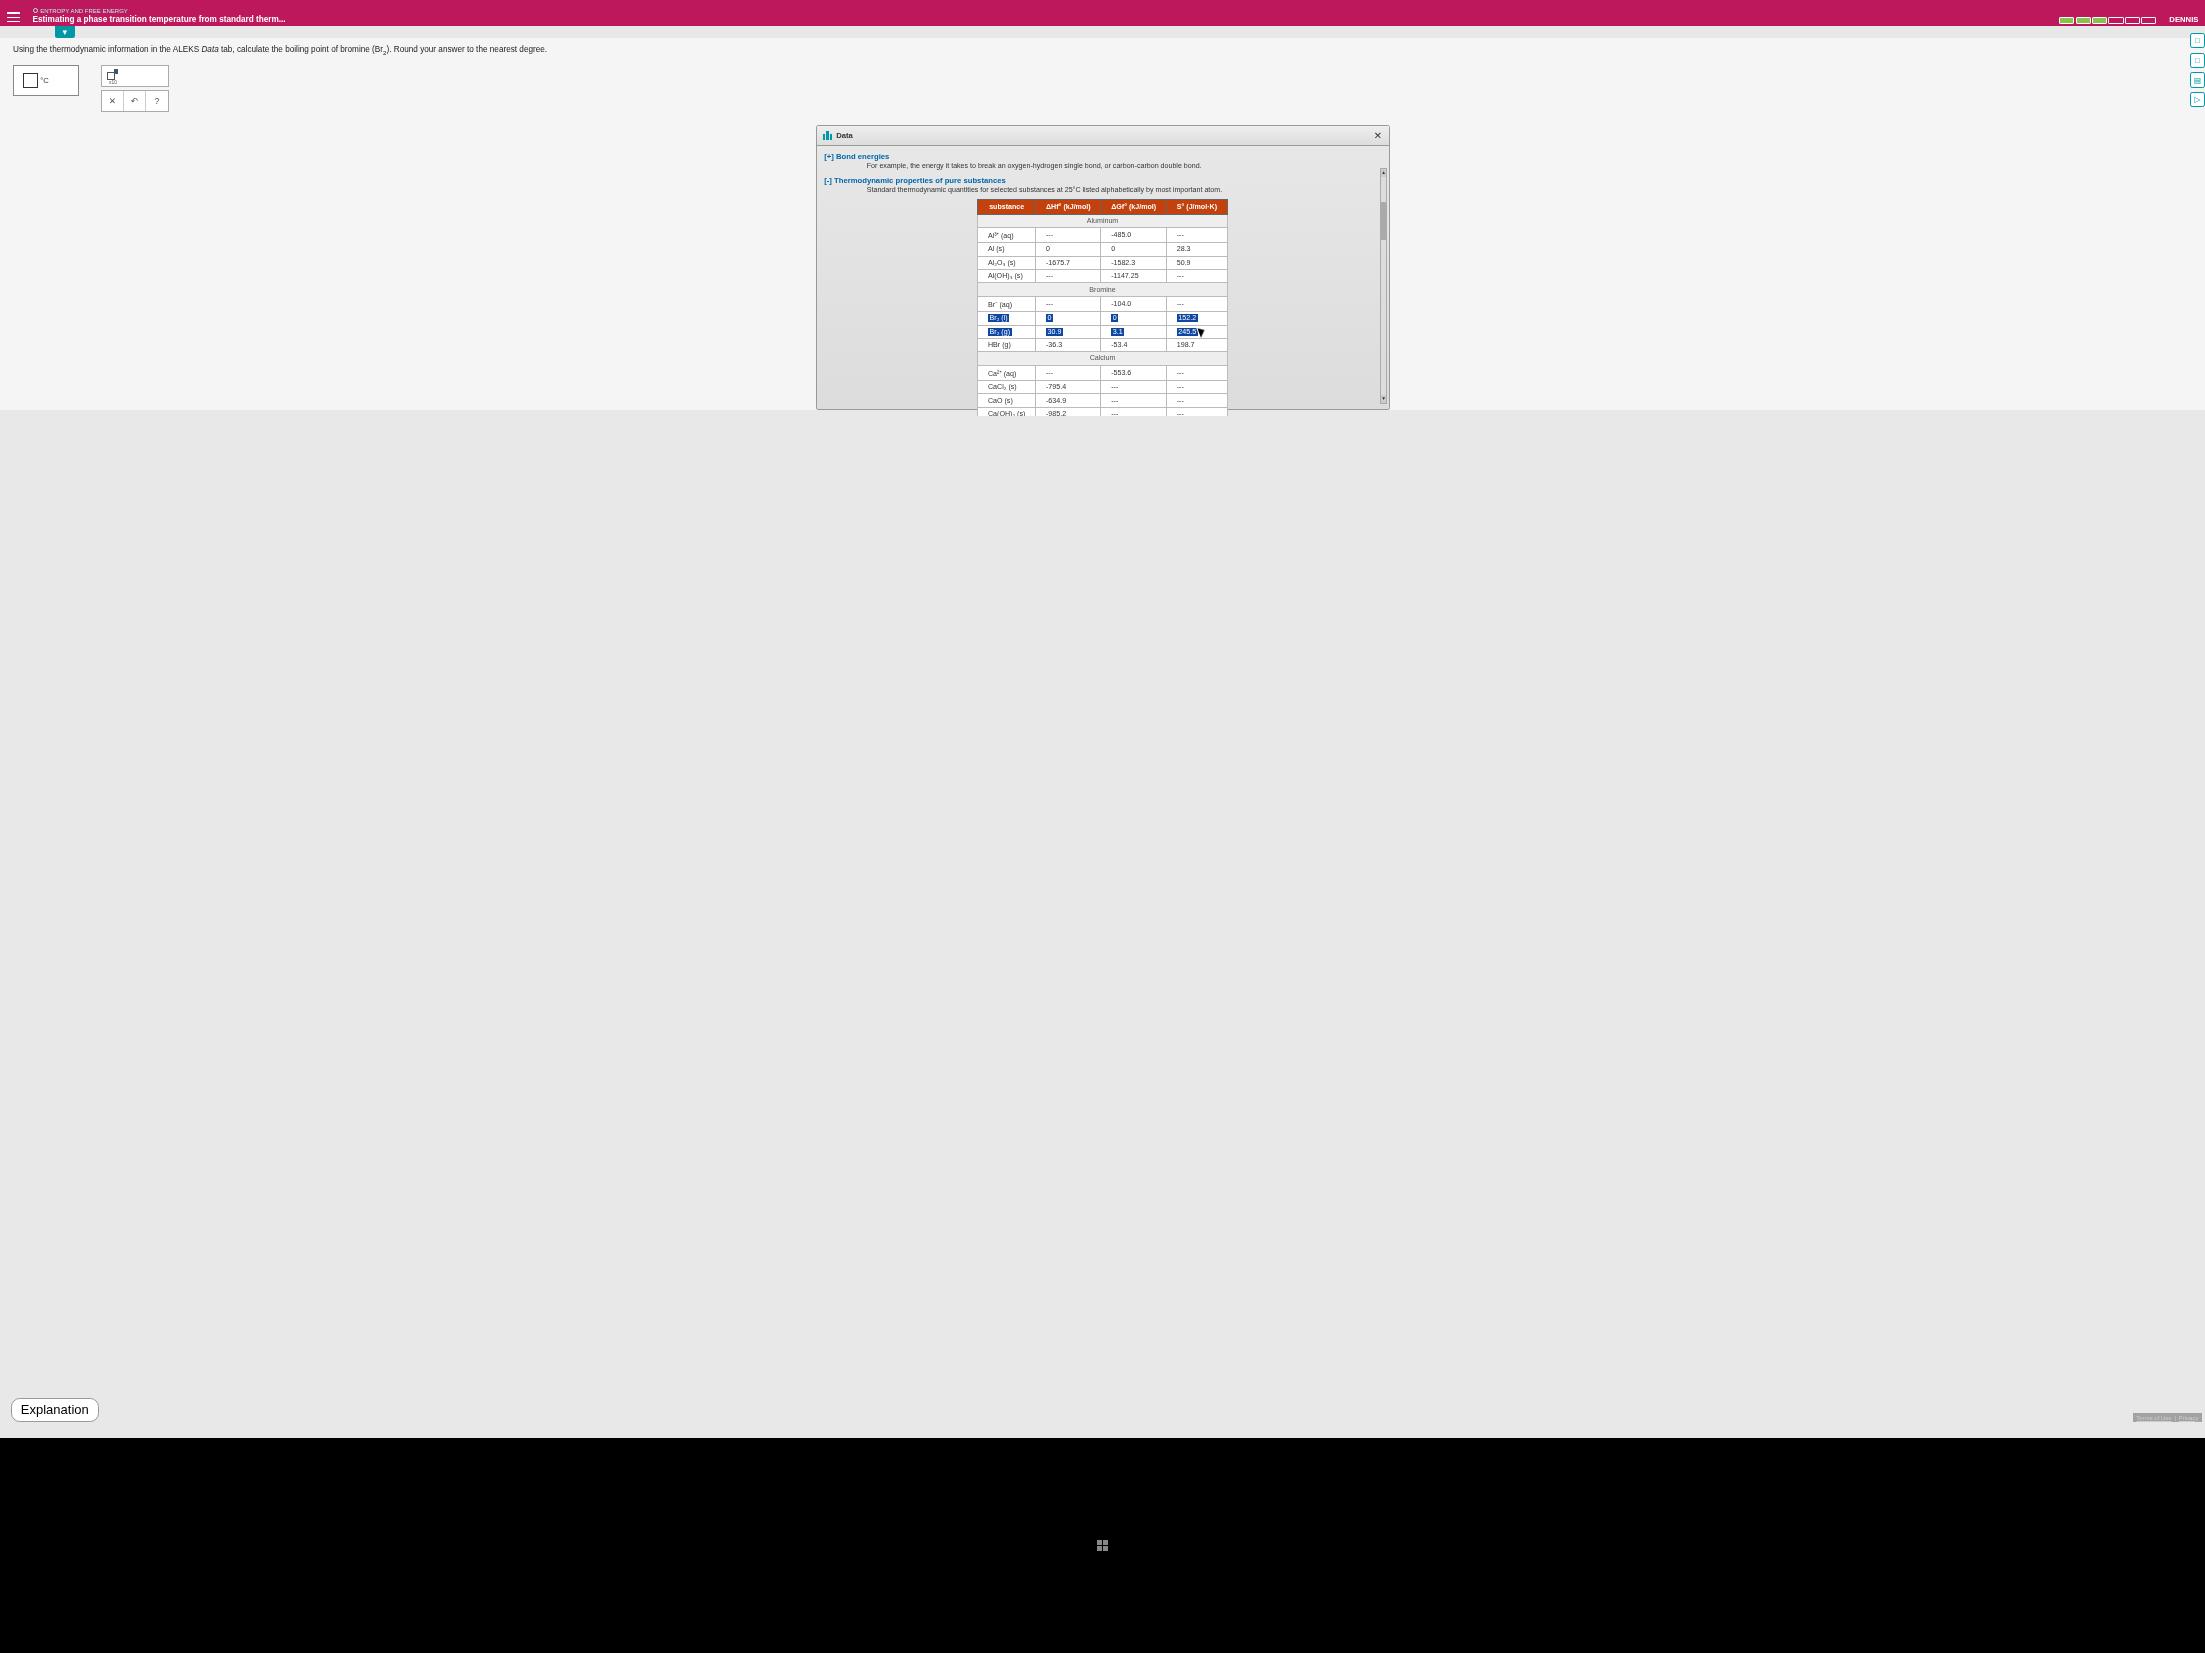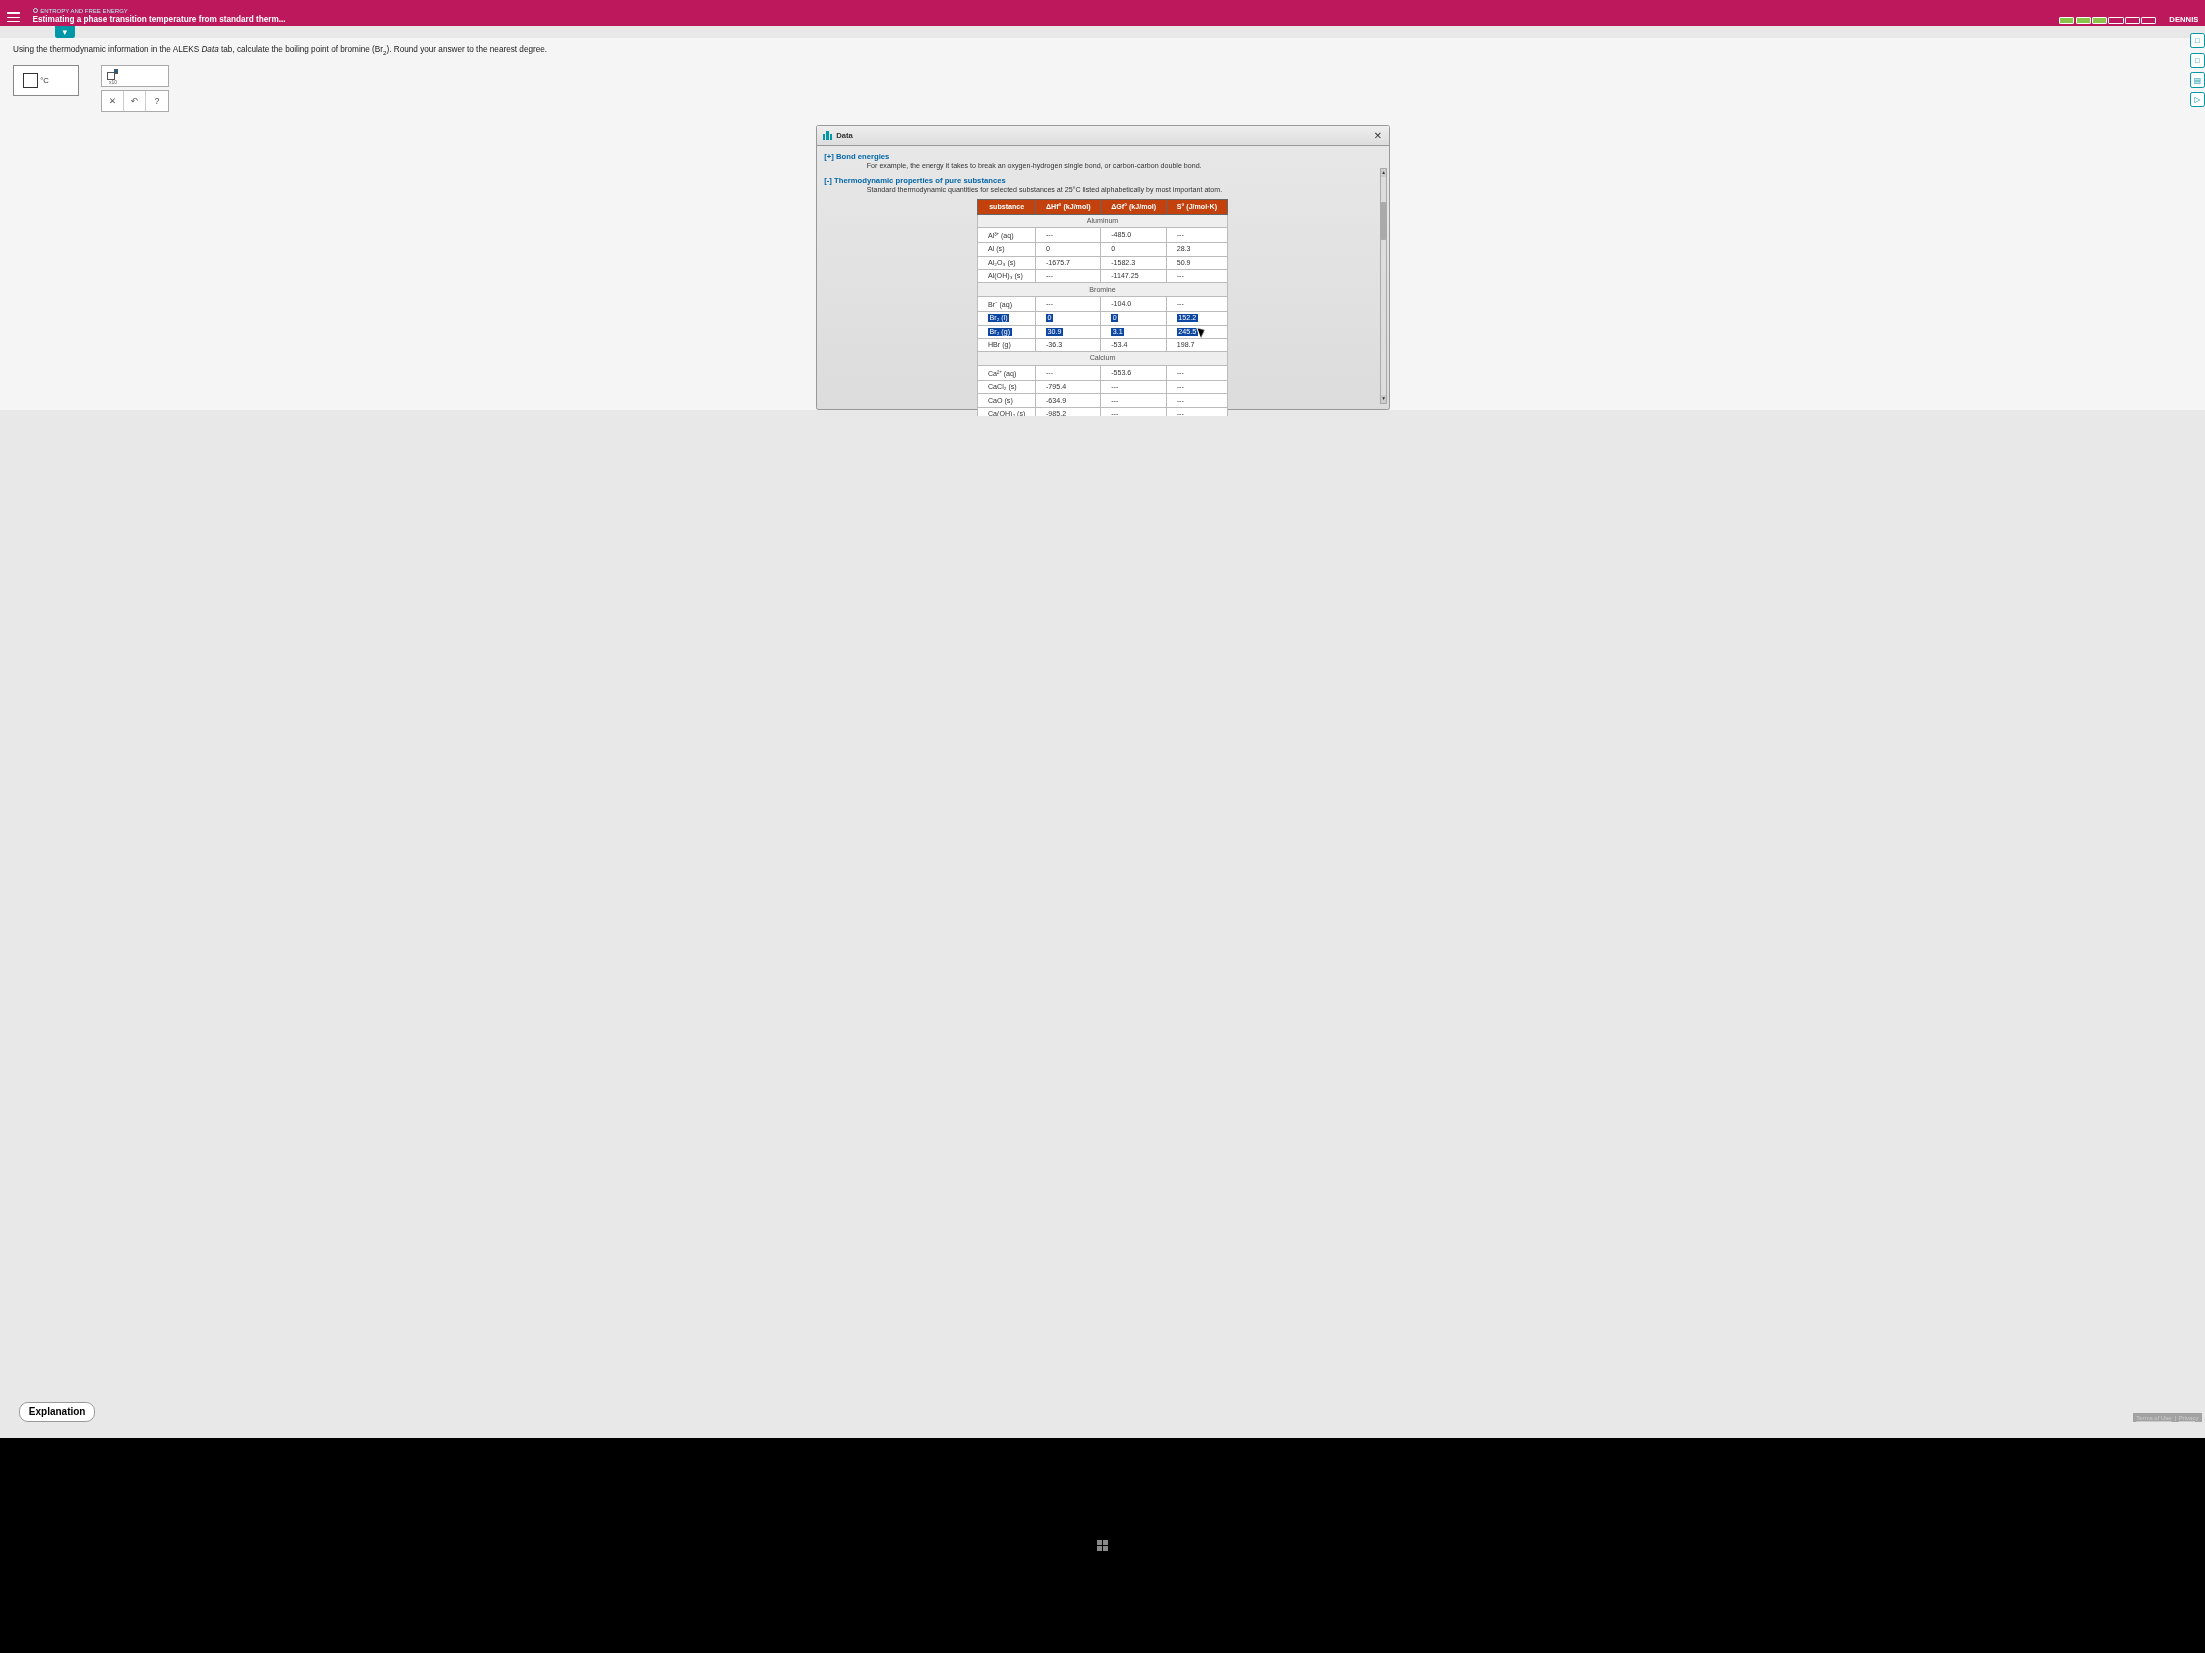--- a/index.html
+++ b/index.html
@@ -95,22 +95,22 @@
   }
   .hl { background:#0d47a1; color:#fff; padding:0 1.6px;}
   .scrollbar {
     position:absolute; right:1.1px; top:22px; bottom:5.5px; width:7.7px;
     background:#ddd; border:0.5px solid #aaa;
   }
   .scroll-thumb { position:absolute; left:0.5px; right:0.5px; top:33px; height:38px; background:#aaa; border-radius:1.1px;}
   .scroll-up, .scroll-down { position:absolute; left:0; right:0; height:7.7px; background:#ccc; font-size:5.5px; text-align:center; line-height:7.7px;}
   .scroll-up{top:0;} .scroll-down{bottom:0;}
   .explanation-btn {
-    position:fixed; left:19px; bottom:14%; background:#fff; border:0.5px solid #999;
-    border-radius:8.8px; padding:3.3px 8.8px; font-size:10px; cursor:pointer;font-weight:bold;
+    position:fixed; left:11px; bottom:14%; background:#fff; border:0.5px solid #999;
+    border-radius:8.8px; padding:3.3px 8.8px; font-size:13px; cursor:pointer;
   }
   .footer-links {
     position:fixed; right:3.3px; bottom:14%;
     font-size:6px; color:#ccc; background:rgba(0,0,0,0.3); padding:1.1px 2.2px;
   }
   .footer-links a { color:#ccc; text-decoration:underline; margin:0 1.1px;}
   .sidebar-icons {
     position:fixed; right:0; top:33px; display:flex; flex-direction:column; gap:4.4px;
   }
   .side-icon {

